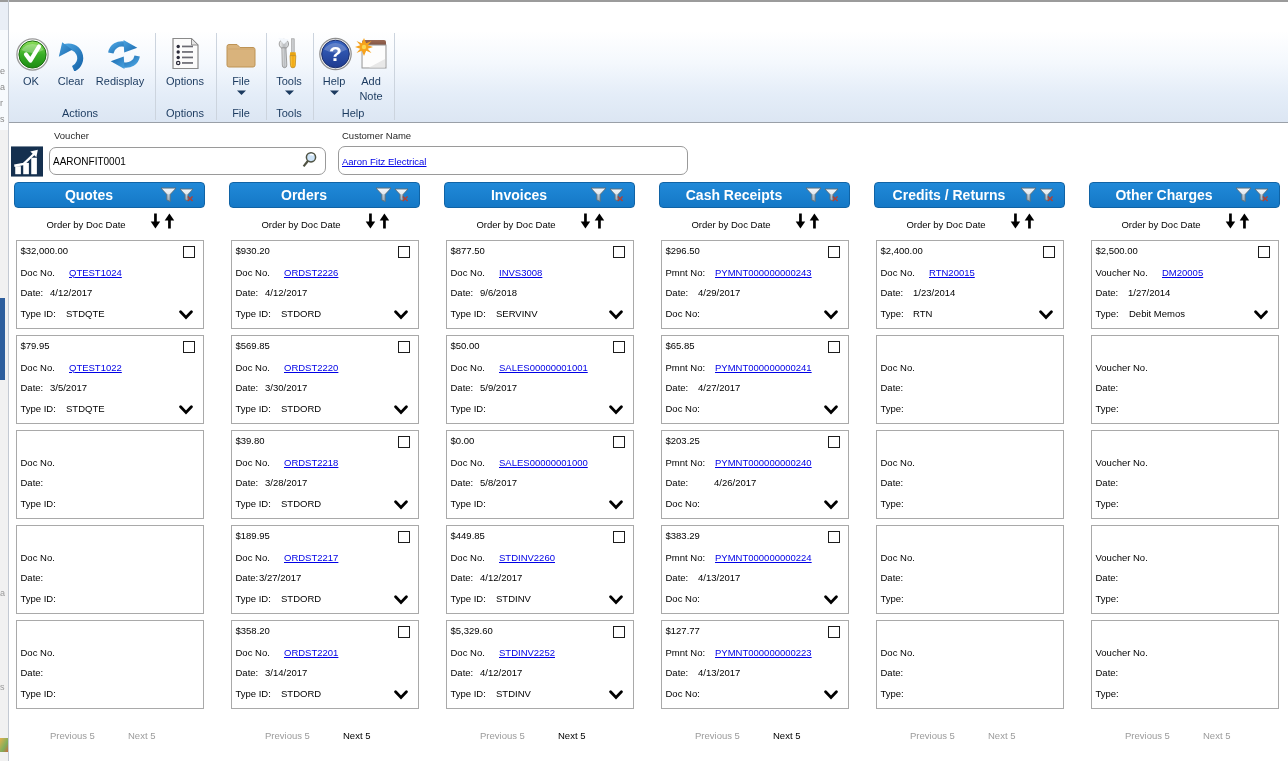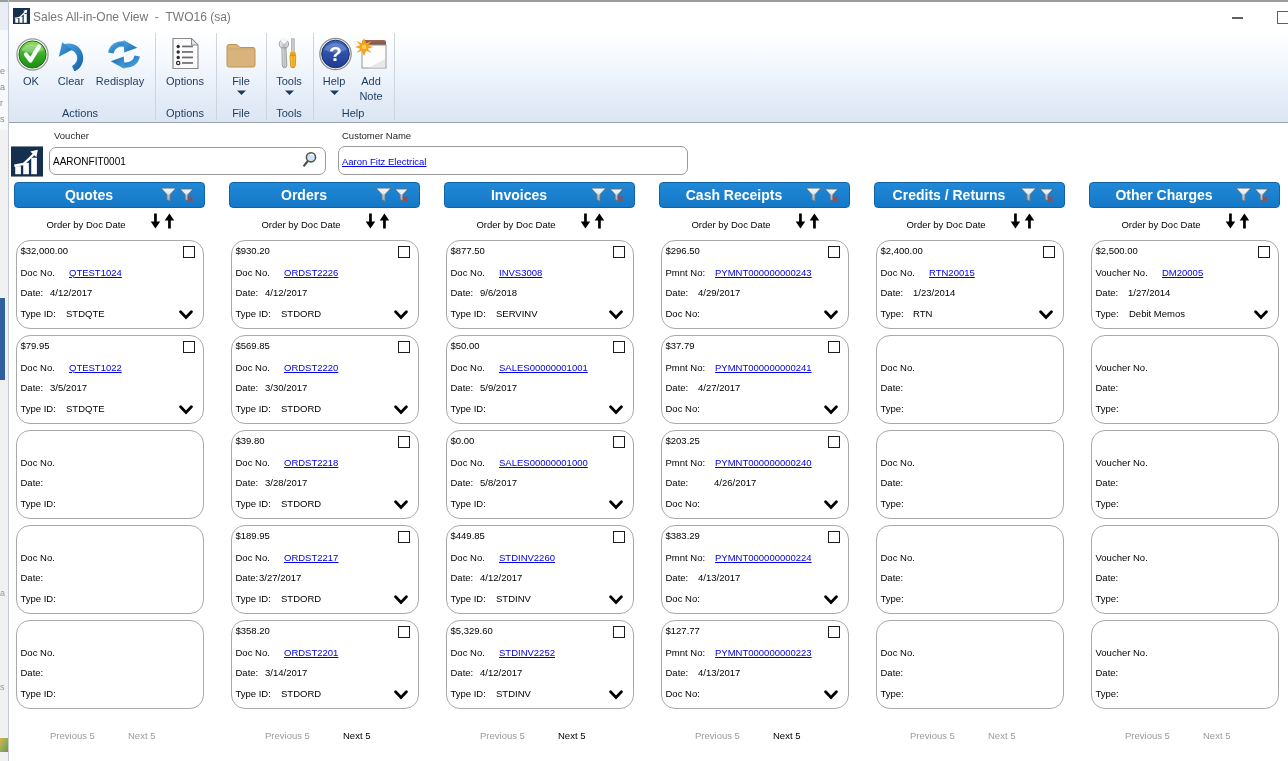--- a/index.html
+++ b/index.html
@@ -16,21 +16,21 @@
 .glab{position:absolute;top:76px;font-size:11px;color:#1b3a5f;text-align:center;white-space:nowrap}
 .flab{position:absolute;top:129.5px;font-size:9.5px;color:#262626}
 .inp{position:absolute;background:#fff;border:1px solid #9a9a9a;border-radius:7px;box-sizing:border-box}
 a{color:#0000e6}
 .hdr{position:absolute;top:182px;width:189px;height:24px;background:linear-gradient(#2089d8,#1478c6);
  border:1px solid #1063a5;border-radius:4px;color:#fff;font-weight:bold;font-size:14px;line-height:24px}
 .ht{position:absolute;left:0;top:0;width:148px;text-align:center}
 .fun{position:absolute;top:4px}
 .ord{position:absolute;top:218.5px;font-size:9.5px;width:144px;text-align:center}
 .ud{position:absolute;top:212px}
-.card{position:absolute;width:186px;height:87px;background:#fff;border:1px solid #a9a9a9;border-radius:14px;font-size:9.5px}
+.card{position:absolute;width:186px;height:87px;background:#fff;border:1px solid #a9a9a9;border-radius:0;font-size:9.5px}
 .cl{position:absolute;left:3.5px;white-space:nowrap}
 .cv{position:absolute;white-space:nowrap}
 .cb{position:absolute;right:8px;top:5px;width:10.5px;height:9.5px;border:1.5px solid #1c1c1c;background:#fff}
 .chev{position:absolute;right:10px;top:69px}
 .pn{position:absolute;top:730px;font-size:9.5px}
 .gray{color:#9b9b9b}
 </style></head>
 <body>
 <svg width="0" height="0" style="position:absolute">
     <defs>
@@ -71,35 +71,20 @@
 <div class="abs" style="left:0;top:0;width:8px;height:761px;background:#f1f1f1"></div>
 <div class="abs" style="left:0;top:0;width:8px;height:30px;background:#e9eef6"></div>
 <div class="abs" style="left:0;top:30px;width:8px;height:100px;background:#f7fafd"></div>
 <div class="abs" style="left:0;top:63px;width:6px;height:80px;font-size:9px;line-height:16px;color:#8a8a8a">e<br>a<br>r<br>s</div>
 <div class="abs" style="left:0;top:298px;width:5px;height:82px;background:#2e5f9e"></div>
 <div class="abs" style="left:0;top:588px;width:6px;font-size:9px;color:#9a9a9a">a</div>
 <div class="abs" style="left:0;top:682px;width:6px;font-size:9px;color:#9a9a9a">s</div>
 <div class="abs" style="left:0;top:738px;width:8px;height:14px;background:linear-gradient(120deg,#e3b04e,#7fae5c 60%,#c96a3a)"></div>
 <div class="abs" style="left:0;top:0;width:1288px;height:2px;background:#9b9b9b"></div>
 <div class="win">
-<div class="titlebar">
-<div class="abs" style="left:4px;top:6px">
-        <svg width="17" height="16" viewBox="0 0 34 32">
-<rect width="34" height="32" fill="#15304f"></rect>
-<rect x="4.5" y="21" width="6" height="8.5" fill="#fff"></rect>
-<rect x="13" y="17.5" width="6" height="12" fill="#fff"></rect>
-<rect x="21.5" y="12" width="6" height="17.5" fill="#fff"></rect>
-<path d="M3.5 20.5 L13.5 18.5 L25 7.5" fill="none" stroke="#fff" stroke-width="2.5"></path>
-<polygon points="20.5,5.5 28.5,3.5 27,11.5" fill="#fff"></polygon>
-</svg>
-      </div>
-<div class="title">Sales All-in-One View&nbsp;&nbsp;-&nbsp;&nbsp;TWO16 (sa)</div>
-<div class="abs" style="left:1223px;top:15px;width:11px;height:1.8px;background:#5f5f5f"></div>
-<div class="abs" style="left:1268px;top:9px;width:13px;height:11px;border:1.6px solid #5f5f5f"></div>
-</div>
 <div class="ribbon">
 <div class="sep" style="left:146px"></div>
 <div class="sep" style="left:207px"></div>
 <div class="sep" style="left:257px"></div>
 <div class="sep" style="left:304px"></div>
 <div class="sep" style="left:385px"></div>
 <div class="abs" style="left:7px;top:7px">
         <svg width="33" height="33" viewBox="0 0 33 33">
 <circle cx="16.5" cy="16.5" r="15.6" fill="#fdfdfd" stroke="#9a9a9a" stroke-width="1.3"></circle>
 <circle cx="16.5" cy="16.5" r="13.6" fill="url(#gGreen)" stroke="#1c6c10" stroke-width="1"></circle>
@@ -517,21 +502,21 @@
 <div class="cl" style="top:45.5px">Date:</div>
 <div class="cv" style="left:36px;top:45.5px">4/29/2017</div>
 <div class="cl" style="top:66.5px">Doc No:</div>
 <div class="chev">
       <svg width="14" height="10" viewBox="0 0 14 10">
         <path d="M1.6 1.8 L7 7.4 L12.4 1.8" fill="none" stroke="#000" stroke-width="2.8" stroke-linecap="round" stroke-linejoin="miter"></path>
       </svg>
     </div>
 </div>
 <div class="card" style="left:661px;top:335px">
-<div class="cl" style="top:3.5px">$37.79</div>
+<div class="cl" style="top:3.5px">$65.85</div>
 <div class="cb"></div>
 <div class="cl" style="top:25.5px">Pmnt No:</div>
 <div class="cv" style="left:53px;top:25.5px"><a href="#">PYMNT000000000241</a></div>
 <div class="cl" style="top:45.5px">Date:</div>
 <div class="cv" style="left:36px;top:45.5px">4/27/2017</div>
 <div class="cl" style="top:66.5px">Doc No:</div>
 <div class="chev">
       <svg width="14" height="10" viewBox="0 0 14 10">
         <path d="M1.6 1.8 L7 7.4 L12.4 1.8" fill="none" stroke="#000" stroke-width="2.8" stroke-linecap="round" stroke-linejoin="miter"></path>
       </svg>

